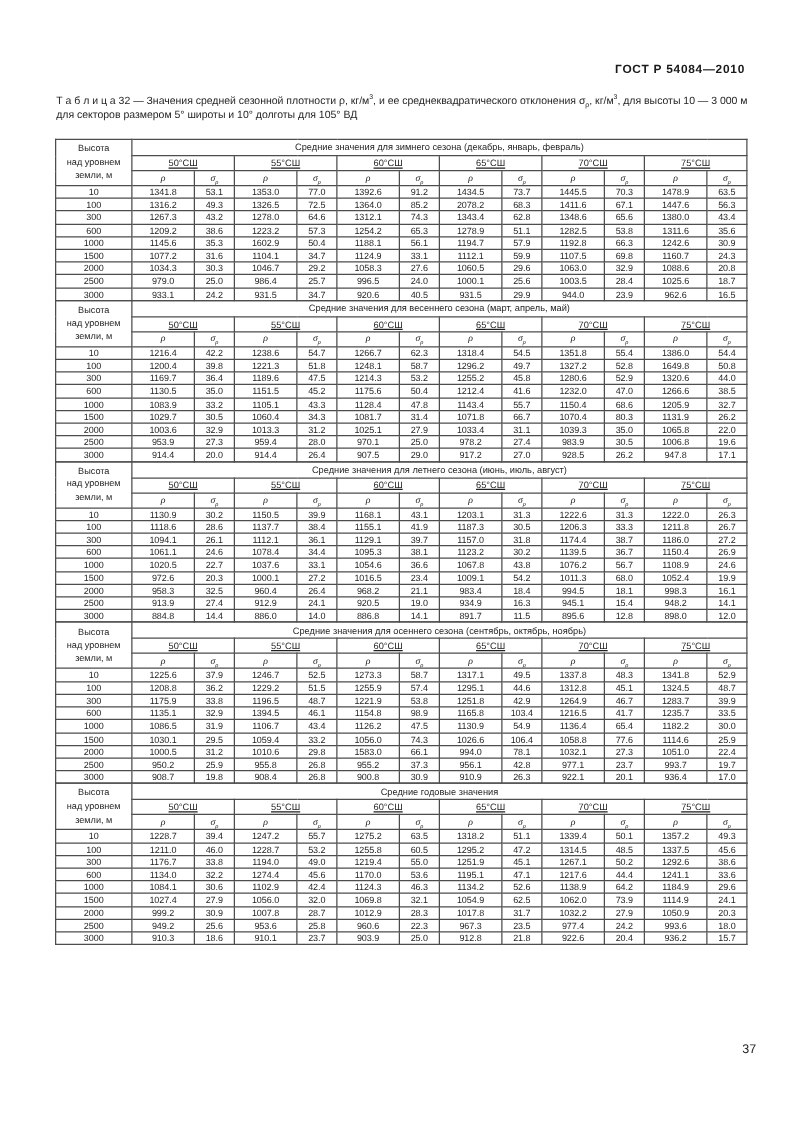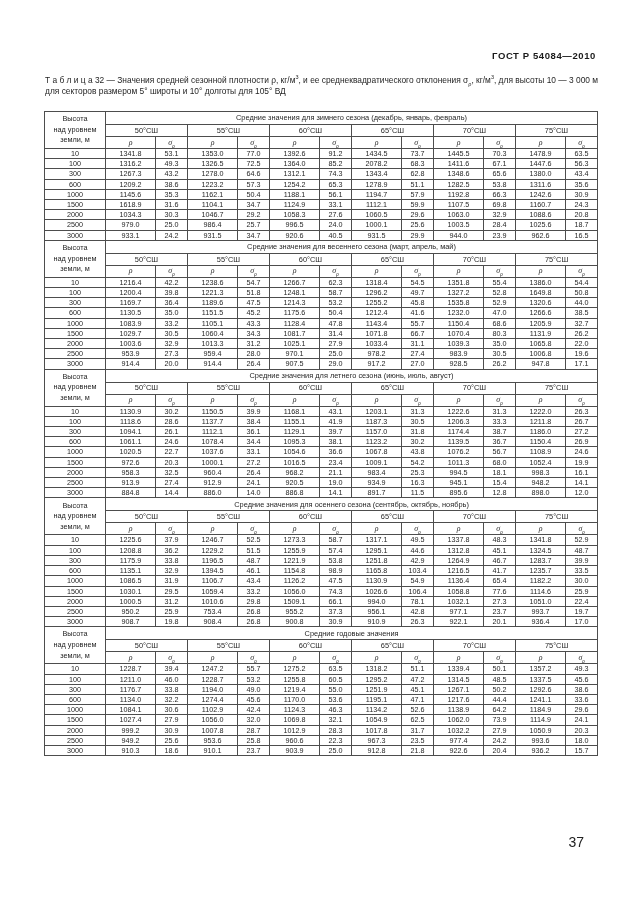--- a/index.html
+++ b/index.html
@@ -34,28 +34,28 @@
     font-size: 7.2px;
     line-height: 1;
     text-align: center;
     vertical-align: middle;
     padding: 1px 0;
     color: #1f1f1f;
     overflow: hidden;
     white-space: nowrap;
   }
   th.stitle { height: 13px; font-size: 7.4px; }
-  th.lat   { height: 12px; font-size: 7.4px; }
+  th.lat   { height: 12px; font-size: 7.4px; text-decoration: underline; }
   th.sym   { height: 12px; font-size: 7.8px; font-style: italic; font-family: "Liberation Serif", serif; }
   th.sym sub { font-size: 5.2px; font-style: italic; vertical-align: sub; line-height: 0; }
   th.hcol  { font-size: 7.3px; line-height: 1.45; }
   td { height: 10px; }
   .page-number {
-    position: absolute; top: 834px; right: 46px;
-    font-size: 14px; color: #222;
+    position: absolute; top: 834px; right: 25px;
+    font-size: 10px; color: #222;
   }
 </style>
 </head>
 <body>
 
 <div class="doc-header">ГОСТ Р 54084—2010</div>
 
 <div class="caption">Т а б л и ц а 32 — Значения средней сезонной плотности ρ, кг/м<sup>3</sup>, и ее среднеквадратического отклонения σ<sub>ρ</sub>, кг/м<sup>3</sup>, для высоты 10 — 3 000 м для секторов размером 5° широты и 10° долготы для 105° ВД</div>
 
 <div class="tables">
@@ -161,34 +161,34 @@
           <td>51.1</td>
           <td>1282.5</td>
           <td>53.8</td>
           <td>1311.6</td>
           <td>35.6</td>
         </tr>
         <tr>
           <td>1000</td>
           <td>1145.6</td>
           <td>35.3</td>
-          <td>1162.1</td>
+          <td>1602.9</td>
           <td>50.4</td>
           <td>1188.1</td>
           <td>56.1</td>
           <td>1194.7</td>
           <td>57.9</td>
           <td>1192.8</td>
           <td>66.3</td>
           <td>1242.6</td>
           <td>30.9</td>
         </tr>
         <tr>
           <td>1500</td>
-          <td>1618.9</td>
+          <td>1077.2</td>
           <td>31.6</td>
           <td>1104.1</td>
           <td>34.7</td>
           <td>1124.9</td>
           <td>33.1</td>
           <td>1112.1</td>
           <td>59.9</td>
           <td>1107.5</td>
           <td>69.8</td>
           <td>1160.7</td>
@@ -319,21 +319,21 @@
         <tr>
           <td>300</td>
           <td>1169.7</td>
           <td>36.4</td>
           <td>1189.6</td>
           <td>47.5</td>
           <td>1214.3</td>
           <td>53.2</td>
           <td>1255.2</td>
           <td>45.8</td>
-          <td>1535.8</td>
+          <td>1280.6</td>
           <td>52.9</td>
           <td>1320.6</td>
           <td>44.0</td>
         </tr>
         <tr>
           <td>600</td>
           <td>1130.5</td>
           <td>35.0</td>
           <td>1151.5</td>
           <td>45.2</td>
@@ -560,21 +560,21 @@
         </tr>
         <tr>
           <td>2000</td>
           <td>958.3</td>
           <td>32.5</td>
           <td>960.4</td>
           <td>26.4</td>
           <td>968.2</td>
           <td>21.1</td>
           <td>983.4</td>
-          <td>25.3</td>
+          <td>18.4</td>
           <td>994.5</td>
           <td>18.1</td>
           <td>998.3</td>
           <td>16.1</td>
         </tr>
         <tr>
           <td>2500</td>
           <td>913.9</td>
           <td>27.4</td>
           <td>912.9</td>
@@ -739,34 +739,34 @@
           <td>77.6</td>
           <td>1114.6</td>
           <td>25.9</td>
         </tr>
         <tr>
           <td>2000</td>
           <td>1000.5</td>
           <td>31.2</td>
           <td>1010.6</td>
           <td>29.8</td>
-          <td>1509.1</td>
+          <td>1583.0</td>
           <td>66.1</td>
           <td>994.0</td>
           <td>78.1</td>
           <td>1032.1</td>
           <td>27.3</td>
           <td>1051.0</td>
           <td>22.4</td>
         </tr>
         <tr>
           <td>2500</td>
           <td>950.2</td>
           <td>25.9</td>
-          <td>753.4</td>
+          <td>955.8</td>
           <td>26.8</td>
           <td>955.2</td>
           <td>37.3</td>
           <td>956.1</td>
           <td>42.8</td>
           <td>977.1</td>
           <td>23.7</td>
           <td>993.7</td>
           <td>19.7</td>
         </tr>

